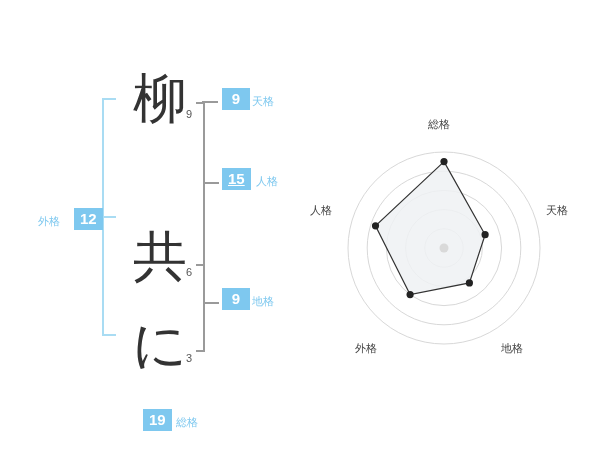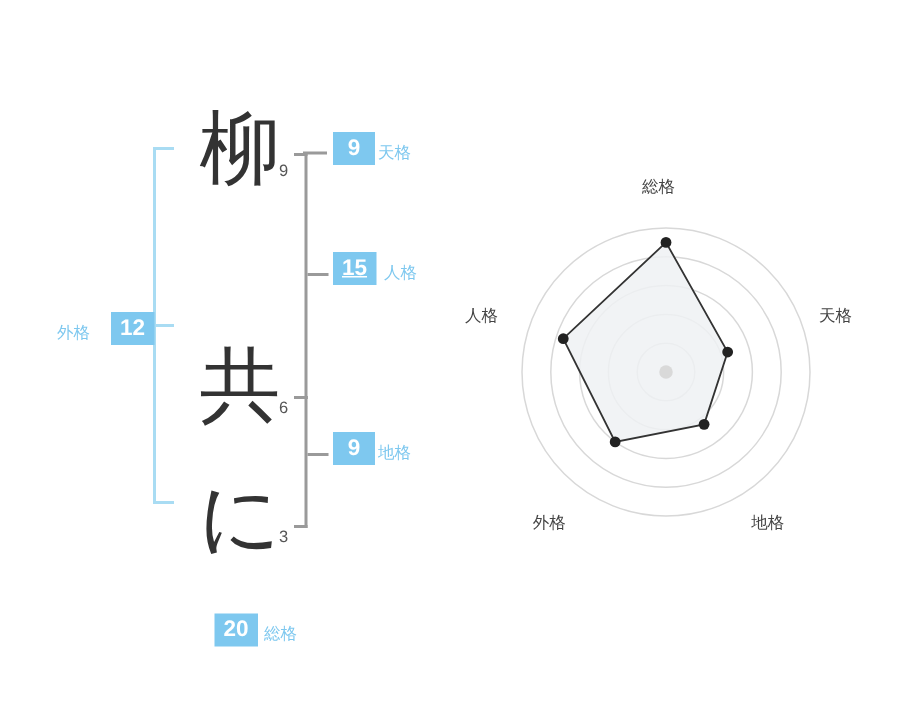--- a/index.html
+++ b/index.html
@@ -158,21 +158,21 @@
 
     <div class="badge b-jinkaku">15</div>
     <div class="badge-label l-jinkaku">人格</div>
 
     <div class="badge b-chikaku">9</div>
     <div class="badge-label l-chikaku">地格</div>
 
     <div class="badge b-gaikaku">12</div>
     <div class="badge-label l-gaikaku">外格</div>
 
-    <div class="badge b-soukaku">20</div>
+    <div class="badge b-soukaku">19</div>
     <div class="badge-label l-soukaku">総格</div>
   </div>
 
   <div class="radar-panel">
     <svg width="300" height="470" viewBox="0 0 300 470">
       <g id="radar-rings">
           <circle cx="144" cy="248" r="96" fill="none" stroke="#d8d8d8" stroke-width="1"></circle>
           <circle cx="144" cy="248" r="76.8" fill="none" stroke="#d8d8d8" stroke-width="1"></circle>
           <circle cx="144" cy="248" r="57.6" fill="none" stroke="#d8d8d8" stroke-width="1"></circle>
           <circle cx="144" cy="248" r="38.4" fill="none" stroke="#d8d8d8" stroke-width="1"></circle>

